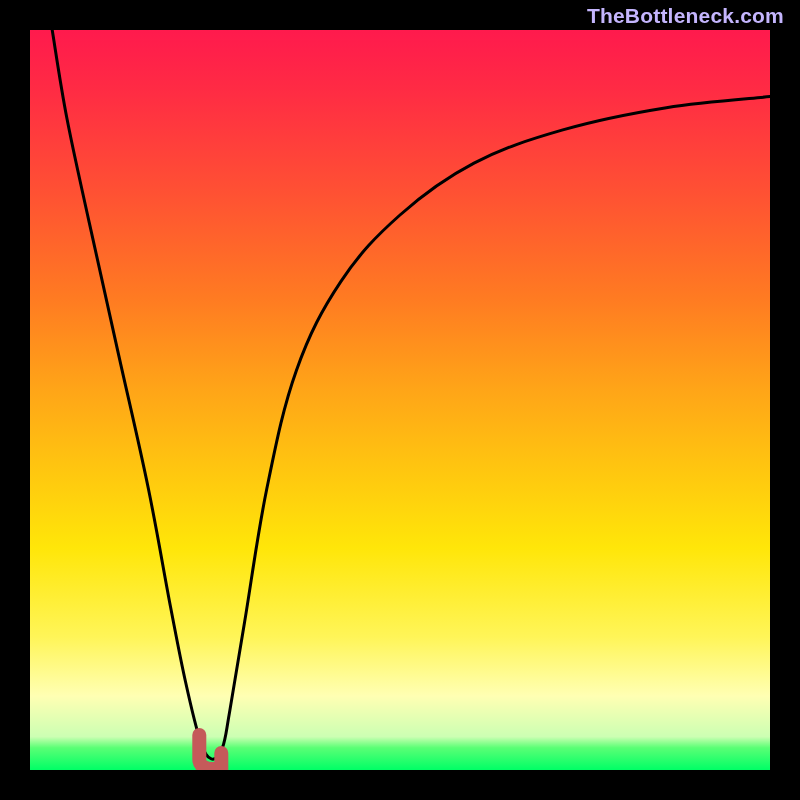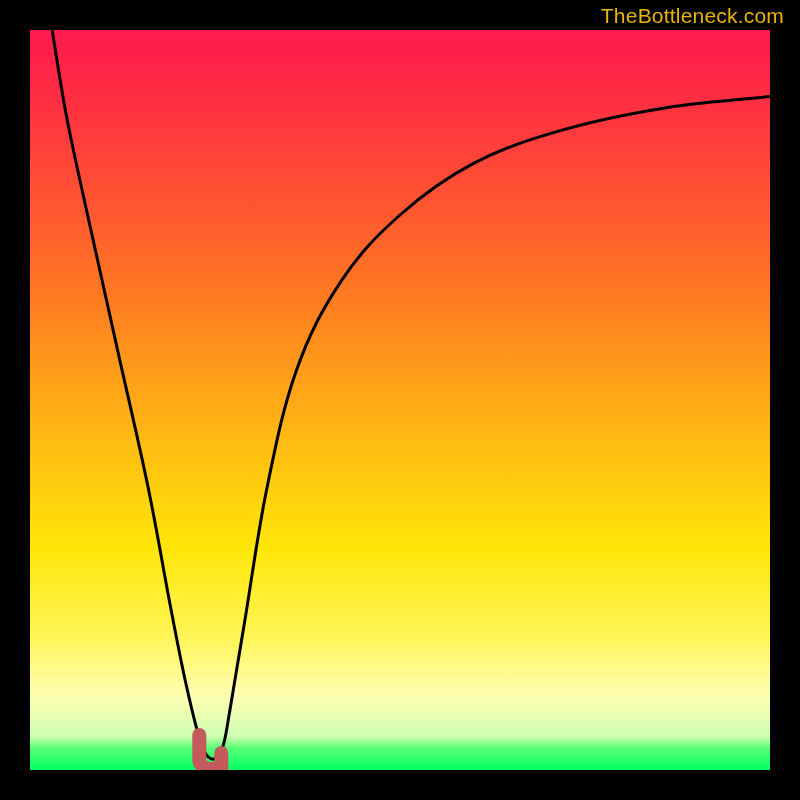--- a/index.html
+++ b/index.html
@@ -45,23 +45,23 @@
     );
   }
   .curve {
     position: absolute;
     inset: 0;
   }
   .watermark {
     position: absolute;
     top: 4px;
     right: 16px;
-    color: #eab308;
+    color: #c4b5fd;
     font-size: 21px;
-    font-weight: 400;
+    font-weight: 700;
     letter-spacing: 0.2px;
   }
 </style>
 </head>
 <body>
 
 <div class="outer">
   <div class="watermark">TheBottleneck.com</div>
 
   <div class="plot">

